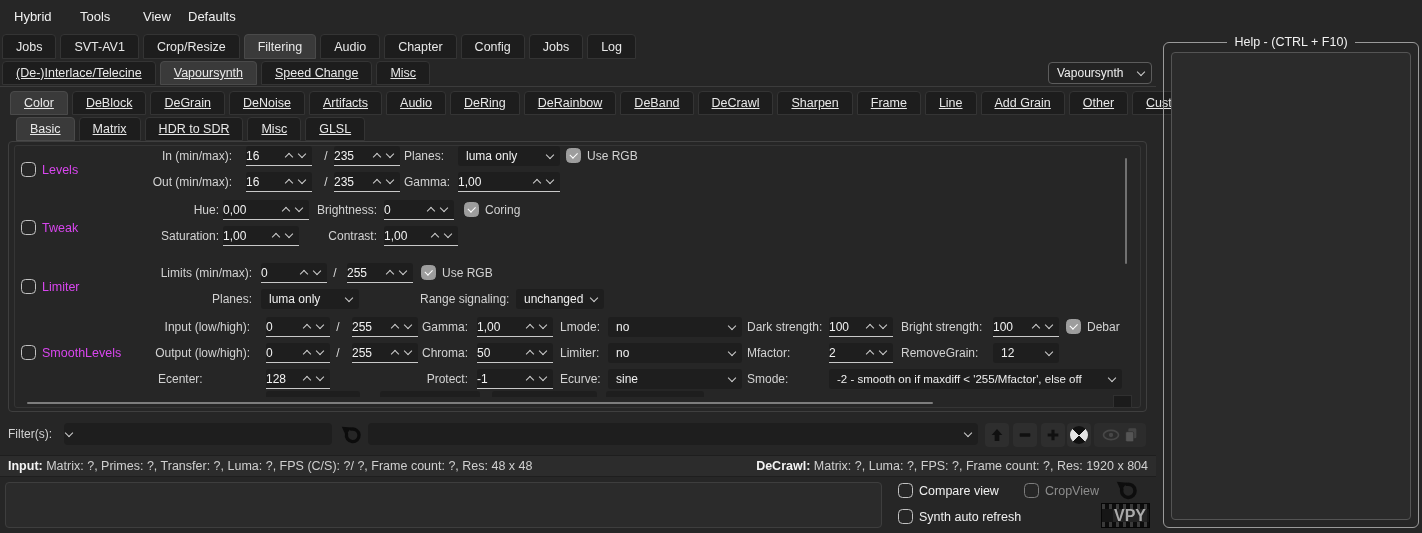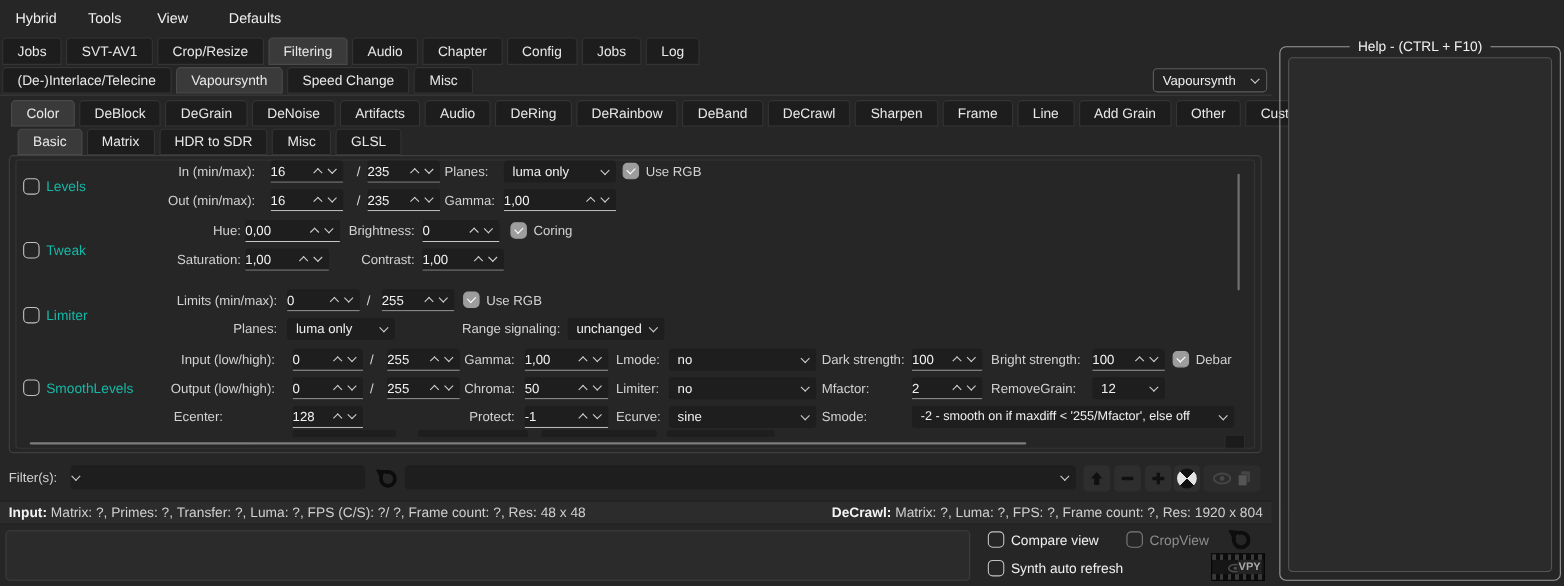--- a/index.html
+++ b/index.html
@@ -8,21 +8,21 @@
        font-family:"Liberation Sans",sans-serif;color:#d6d6d6;font-size:12px;}
 
   
   .menuitem{position:absolute;top:8px;height:18px;line-height:18px;color:#f0f0f0;font-size:13px;white-space:nowrap;cursor:default;}
 
   
   .tabrow{position:absolute;display:flex;gap:4px;}
   .tab{display:inline-flex;align-items:center;height:25px;padding:0 13px;background:#1d1d1d;
        border:1px solid #343434;border-radius:4px 4px 0 0;color:#e8e8e8;font-size:12.5px;white-space:nowrap;}
   .tab.active{background:#3a3a3a;border-color:#4a4a4a;}
-  .tab.small{height:24px;}
+  .tab.small{height:24px;text-decoration:underline;}
   .paneline{position:absolute;left:0;top:86px;width:1156px;height:1px;background:#3c3c3c;}
 
   
   .frame{position:absolute;border:1px solid #3f3f3f;border-radius:4px;}
   .frame.inner{border-color:#353535;border-radius:3px;}
 
   
   .flbl{position:absolute;height:20px;line-height:20px;white-space:nowrap;color:#d2d2d2;}
   .flbl.r{text-align:right;}
   .slash{position:absolute;width:10px;height:20px;line-height:20px;text-align:center;color:#d8d8d8;}
@@ -34,21 +34,21 @@
   .cu,.cd{width:10px;height:10px;position:relative;display:inline-block;flex:0 0 auto;}
   .cu::before{content:"";position:absolute;left:2px;top:3.5px;width:5px;height:5px;
       border-left:1.5px solid #cfcfcf;border-top:1.5px solid #cfcfcf;transform:rotate(45deg);}
   .cd::before{content:"";position:absolute;left:2px;top:0.5px;width:5px;height:5px;
       border-right:1.5px solid #cfcfcf;border-bottom:1.5px solid #cfcfcf;transform:rotate(45deg);}
   .chk{position:absolute;width:15px;height:15px;border:1.6px solid #c2c2c2;border-radius:4.5px;background:transparent;}
   .chk.on{background:#9d9d9d;border-color:#9d9d9d;}
   .chk.on::after{content:"";position:absolute;left:3px;top:3px;width:6px;height:3.5px;
       border-left:1.8px solid #fff;border-bottom:1.8px solid #fff;transform:rotate(-45deg);}
   .chk.dis{border-color:#7c7c7c;}
-  .seclbl{position:absolute;height:16px;line-height:16px;color:#14b8a6;font-size:12.5px;white-space:nowrap;}
+  .seclbl{position:absolute;height:16px;line-height:16px;color:#d946ef;font-size:12.5px;white-space:nowrap;}
 
   
   .vthumb{position:absolute;left:1125px;top:158px;width:2px;height:106px;background:#717171;border-radius:1px;}
   .hthumb{position:absolute;left:27px;top:402px;width:906px;height:2px;background:#7d7d7d;border-radius:1px;}
   .scorner{position:absolute;left:1113px;top:395px;width:19px;height:13px;background:#1b1b1b;border:1px solid #303030;}
   .partial{position:absolute;top:391px;height:6px;background:#1e1e1e;border-radius:3px 3px 0 0;}
 
   
   .btn{position:absolute;width:24px;height:24px;background:#2e2e2e;border-radius:4px;
        display:flex;align-items:center;justify-content:center;}
@@ -67,39 +67,39 @@
   
   .textarea{position:absolute;left:5px;top:482px;width:877px;height:46px;background:#2b2b2b;
         border:1px solid #3e3e3e;border-radius:4px;}
   .blbl{position:absolute;height:16px;line-height:16px;color:#f0f0f0;font-size:12.5px;white-space:nowrap;}
   .blbl.dis{color:#8d8d8d;}
 
   .vpy{position:absolute;left:1101px;top:503px;width:49px;height:25px;background:#161616;border:1px solid #060606;
        display:flex;align-items:center;justify-content:flex-end;padding:0 2px;}
   .vpy-strip{position:absolute;left:0;right:0;height:5px;background:repeating-linear-gradient(90deg,#3a3a3a 0 3px,#0c0c0c 3px 7px);}
   .vpy-strip.top{top:0;} .vpy-strip.bot{bottom:0;}
-  .vpy-txt{position:relative;color:#ababab;font-weight:bold;font-size:10px;line-height:13px;background:#232323;padding:0 1px;text-align:right;}
+  .vpy-txt{position:relative;color:#ababab;font-weight:bold;font-size:16px;line-height:13px;background:#232323;padding:0 1px;text-align:right;}
   .vpy-eye{position:absolute;left:13px;top:7px;}
 
   
   .helpbox{position:absolute;left:1163px;top:42px;width:256px;height:486px;border:1px solid #9a9a9a;border-radius:6px;}
   .helptitle{position:absolute;left:1163px;top:35px;width:256px;text-align:center;font-size:12.5px;color:#f2f2f2;}
   .helptitle span{background:#262626;padding:0 7px;}
   .helpinner{position:absolute;left:1171px;top:52px;width:240px;height:468px;background:#2b2b2b;
        border:1px solid #545454;border-radius:4px;}
 </style>
 </head>
 <body>
 
 <div class="app">
 
   <span class="menuitem" style="left:14px">Hybrid</span>
   <span class="menuitem" style="left:80px">Tools</span>
   <span class="menuitem" style="left:143px">View</span>
-  <span class="menuitem" style="left:208px">Defaults</span>
+  <span class="menuitem" style="left:188px">Defaults</span>
 
   <div class="tabrow" style="left:2px;top:34px">
     <div class="tab">Jobs</div>
     <div class="tab">SVT-AV1</div>
     <div class="tab">Crop/Resize</div>
     <div class="tab active">Filtering</div>
     <div class="tab">Audio</div>
     <div class="tab">Chapter</div>
     <div class="tab">Config</div>
     <div class="tab">Jobs</div>

